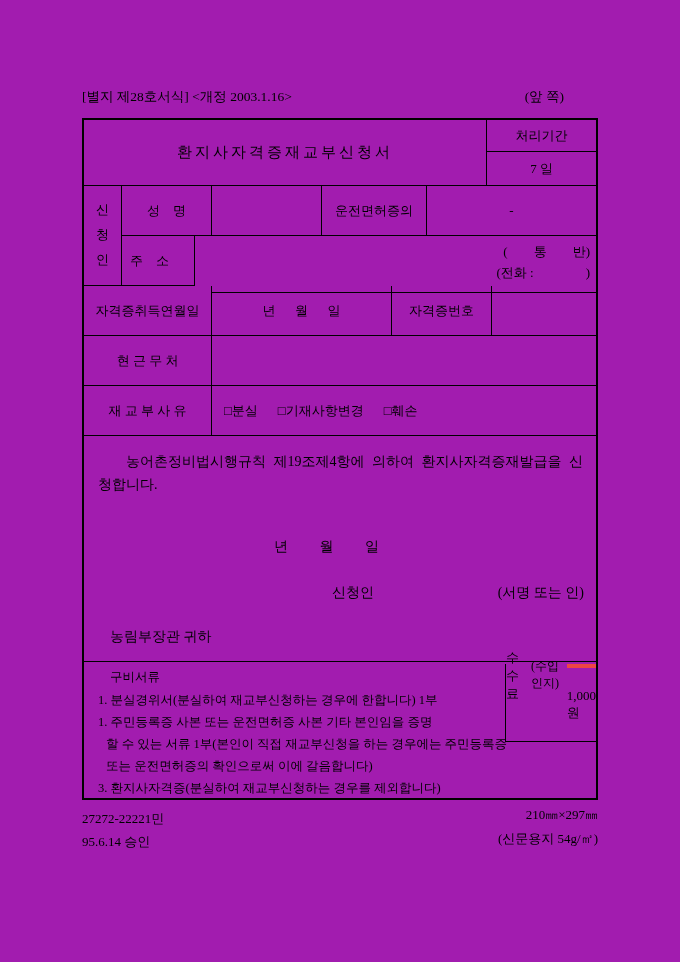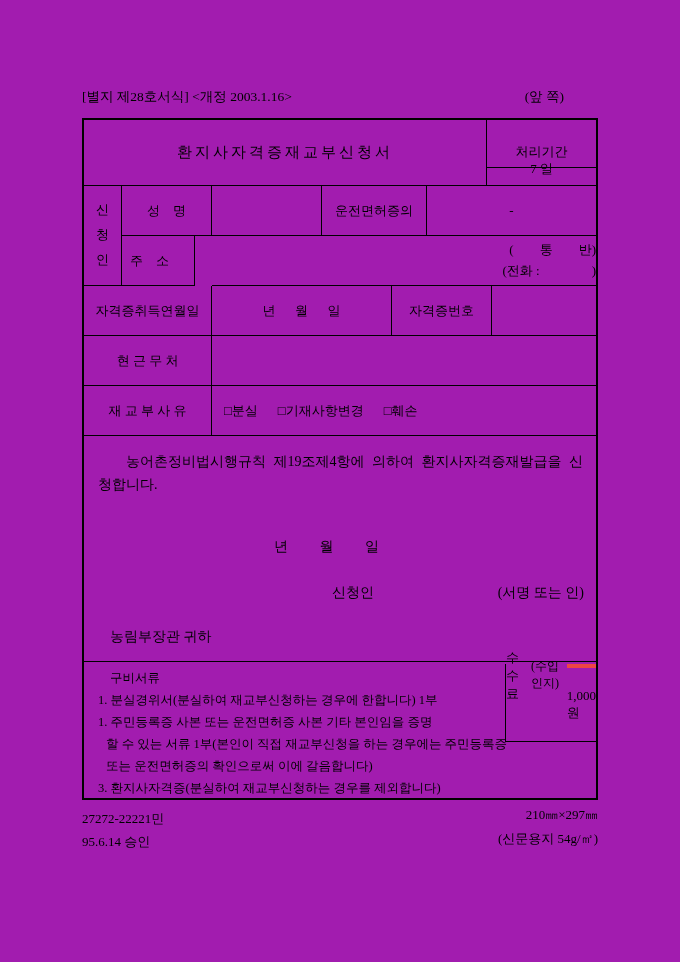--- a/index.html
+++ b/index.html
@@ -14,33 +14,33 @@
   .br { border-right:1px solid #000; }
   .bb { border-bottom:1px solid #000; }
   .pre { white-space:pre; }
 
   .hdr-left  { position:absolute; left:82px;  top:88px; font-size:13.5px; }
   .hdr-right { position:absolute; left:400px; top:88px; width:198px; text-align:right; padding-right:34px; font-size:13.5px; }
 
   .form-table { position:absolute; left:82px; top:118px; width:516px; height:682px; border:2px solid #000; }
 
   .c-title        { left:0;   top:0;   width:403px; height:66px; font-size:15px; letter-spacing:3px; }
-  .c-proc-label   { left:403px; top:16px;   width:109px; height:32px; }
+  .c-proc-label   { left:403px; top:0;   width:109px; height:32px; }
   .c-proc-value   { left:403px; top:32px; width:109px; height:34px; }
 
   .c-applicant    { left:0;   top:66px; width:38px; height:100px; }
   .c-applicant span { display:block; width:16px; word-break:break-all; text-align:center; line-height:1.9; }
 
   .c-name-label   { left:38px;  top:66px;  width:90px;  height:50px; }
   .c-name-input   { left:128px; top:66px;  width:110px; height:50px; }
   .c-rrn-label    { left:238px; top:66px;  width:105px; height:50px; }
   .c-rrn-value    { left:343px; top:66px;  width:169px; height:50px; }
   .c-addr-label   { left:21px;  top:116px; width:90px;  height:50px;text-align:right; }
-  .c-addr         { left:128px; top:116px; width:384px; height:50px;
-                    flex-direction:column; align-items:flex-end; justify-content:center; gap:3px; }
+  .c-addr         { left:128px; top:123px; width:384px; height:50px;
+                    flex-direction:column; align-items:flex-end; justify-content:flex-start; gap:3px; padding-right:6px; }
 
   .c-certdate-label { left:0;    top:166px; width:128px; height:50px; }
   .c-certdate-value { left:128px; top:166px; width:180px; height:50px; }
   .c-certno-label   { left:308px; top:166px; width:100px; height:50px; }
   .c-certno-value   { left:408px; top:166px; width:104px; height:50px; }
 
   .c-workplace-label { left:0;    top:216px; width:128px; height:50px; }
   .c-workplace-value { left:128px; top:216px; width:384px; height:50px; }
 
   .c-reason-label { left:0;    top:266px; width:128px; height:50px; }
@@ -49,21 +49,21 @@
 
   .c-body { left:0; top:316px; width:512px; height:226px; }
   .body-statement { position:absolute; left:14px; top:14px; width:486px; text-indent:2em; font-size:14px; line-height:1.65; word-spacing:4px; }
   .body-date      { position:absolute; left:190px; top:102px; font-size:14px; }
   .body-sign      { position:absolute; left:248px; top:148px; width:252px; display:flex; justify-content:space-between; font-size:14px; }
   .body-addressee { position:absolute; left:26px;  top:192px; font-size:14px; }
 
   .c-docs { left:0; top:542px; width:512px; height:136px; }
   .docs-lines { position:absolute; left:14px; top:5px; right:95px; font-size:12.5px; }
   .docs-line  { line-height:22px; white-space:pre; }
-  .docs-title-line { padding-left:12px; }
+  .docs-title-line { padding-left:12px;font-family:Liberation Mono, monospace; }
   .docs-cont  { padding-left:8px; }
 
   .fee-col  { position:absolute; right:0; top:2px; width:91px; height:78px;
               border-left:1px solid #000; border-bottom:1px solid #000; display:flex; flex-direction:row; }
   .fee-label{ height:24px; display:flex; align-items:center; justify-content:center; }
   .fee-sub  { height:22px; display:flex; align-items:center; justify-content:center; font-size:12px; }
   .fee-value{ flex:1; border-top:4px solid #ef4444; display:flex; align-items:center; justify-content:center; }
 
   .ftr-doc   { position:absolute; left:82px; top:810px; font-size:13px; }
   .ftr-appr  { position:absolute; left:82px; top:833px; font-size:13px; }

